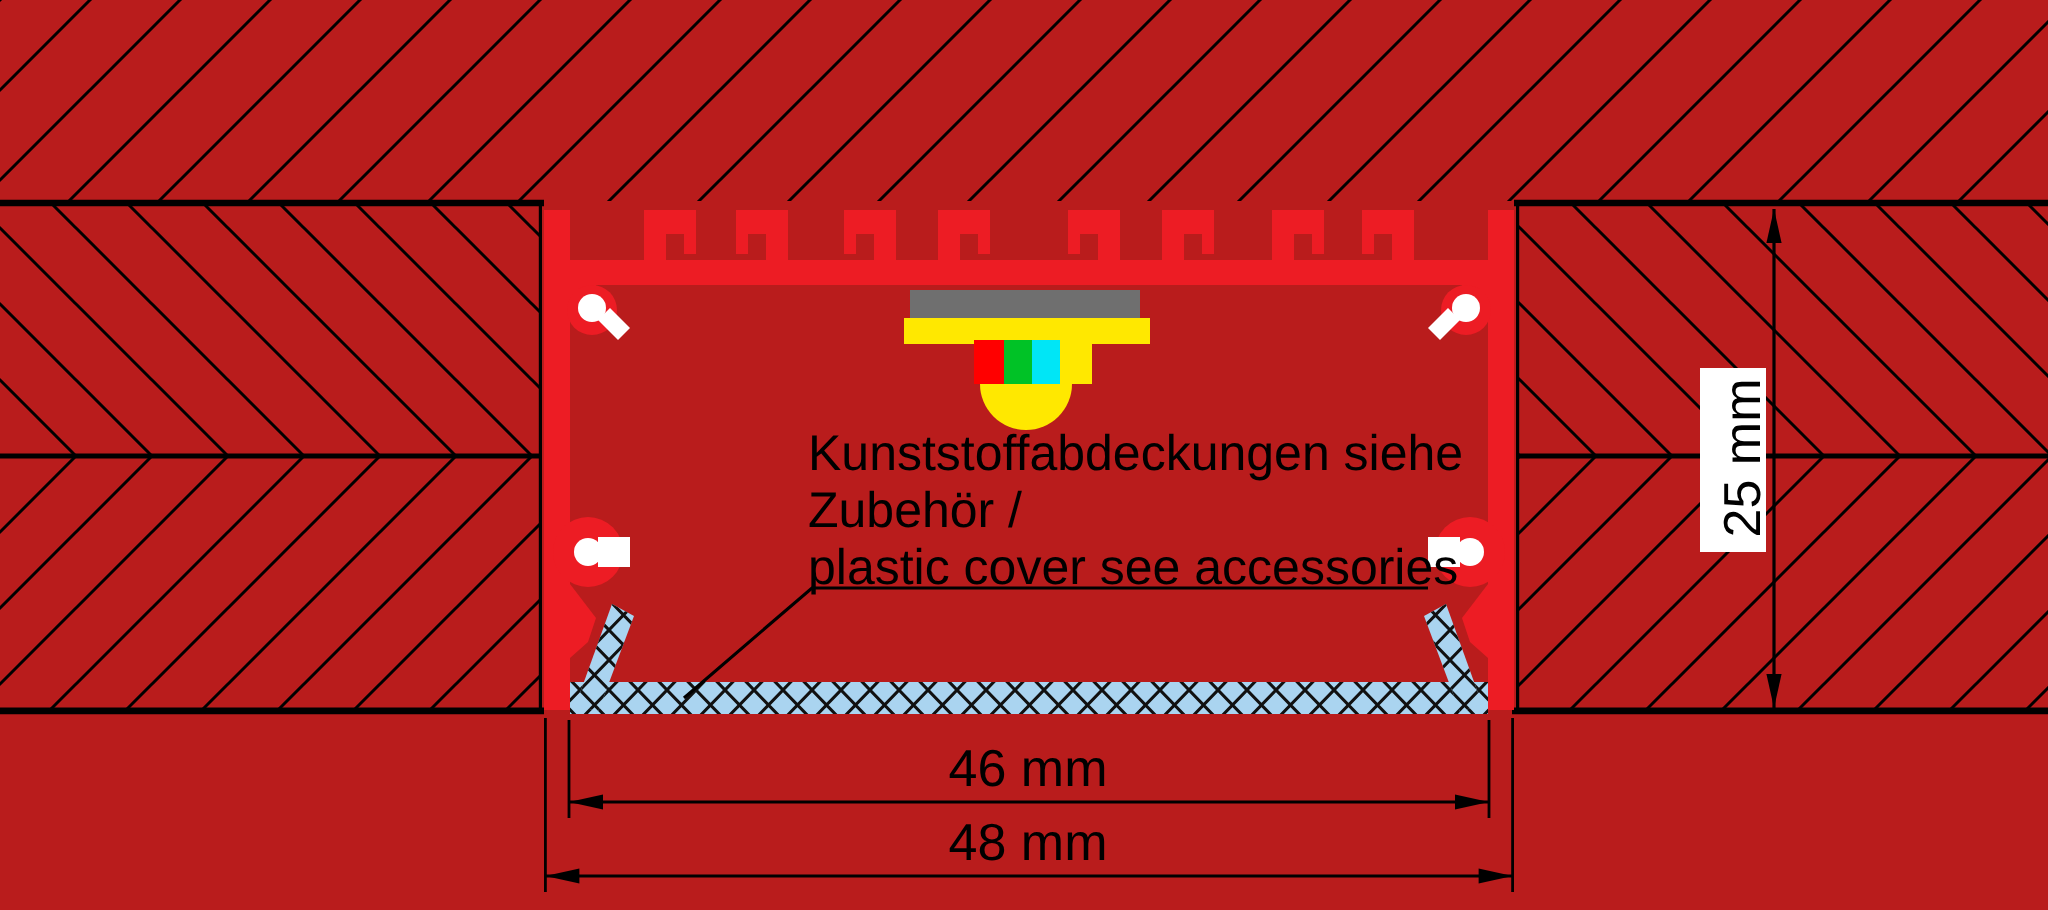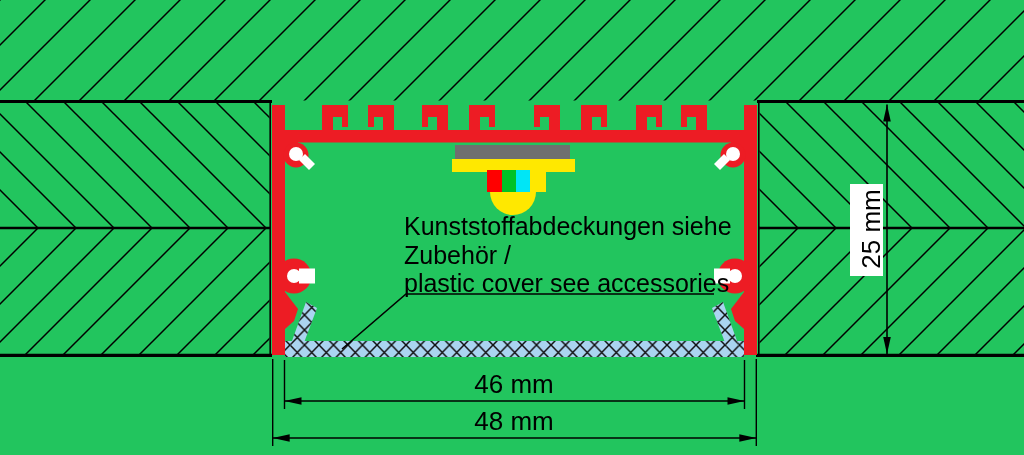--- a/index.html
+++ b/index.html
@@ -1,19 +1,19 @@
 <!DOCTYPE html>
 <html><head>
 <meta charset="utf-8">
 <style>
   html,body{margin:0;padding:0;background:#ffffff;}
   #stage{
     position:relative;
     width:1024px;height:455px;
-    background:#22c55e;
+    background:#b91c1c;
     font-family:"Liberation Sans", sans-serif;
     overflow:hidden;
   }
   svg{display:block}
   text{font-family:"Liberation Sans", sans-serif; fill:#000;}
 </style>
 </head>
 <body>
 
 <div id="stage">

